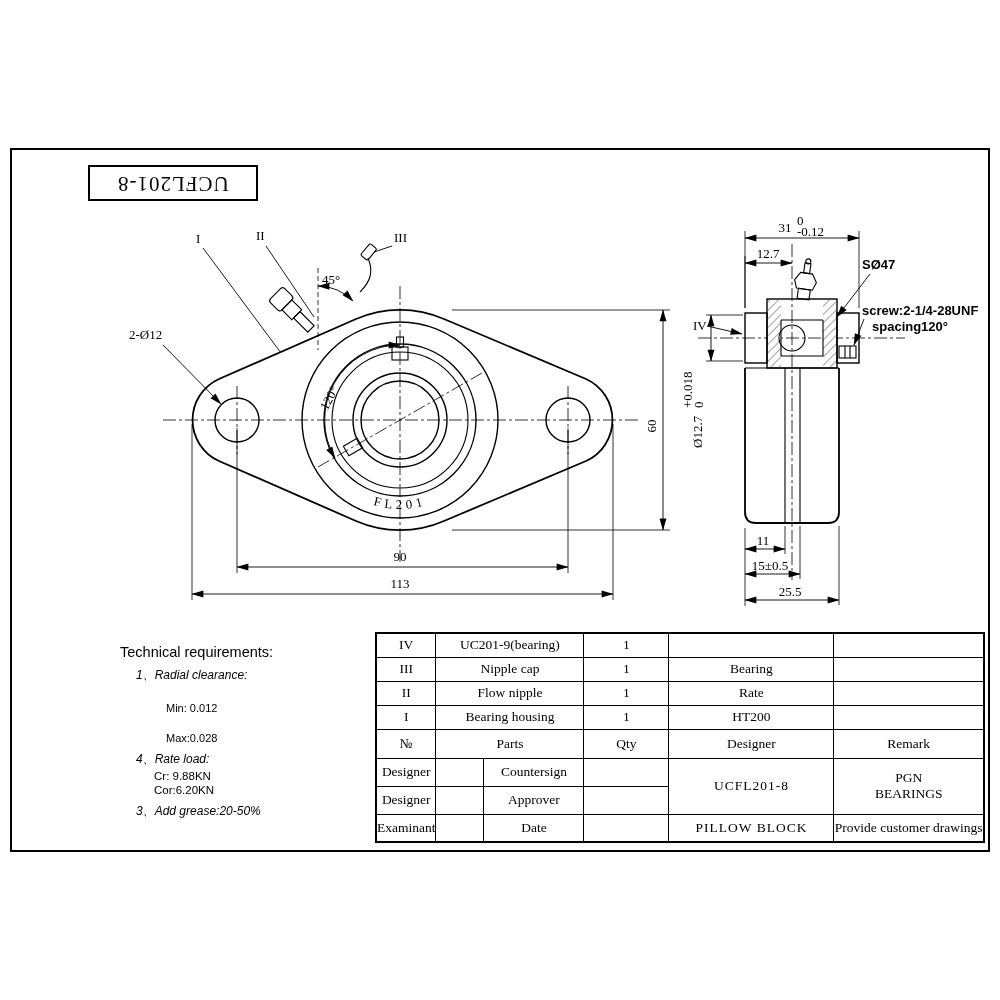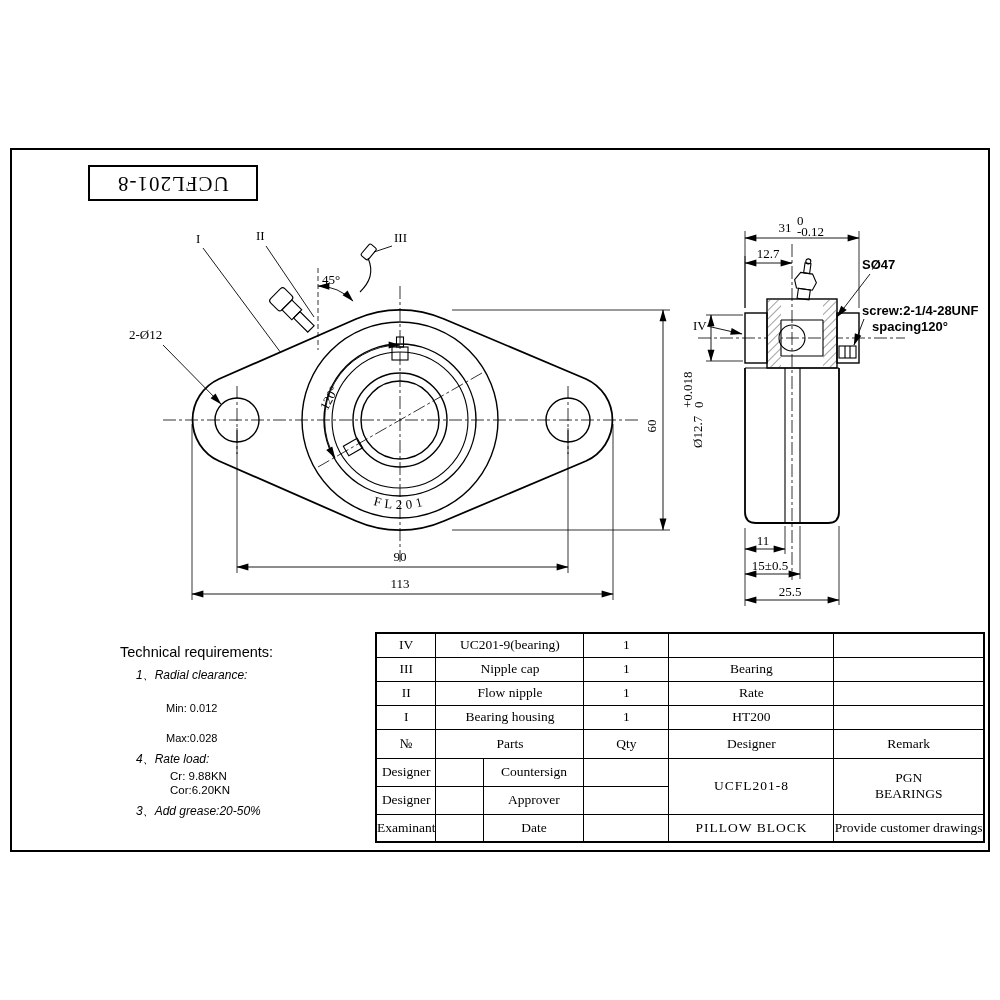--- a/index.html
+++ b/index.html
@@ -18,21 +18,21 @@
   svg .dim { stroke:#000; stroke-width:.9; fill:none; }
   svg .ext { stroke:#000; stroke-width:.8; fill:none; }
   svg .ldr { stroke:#000; stroke-width:.9; fill:none; }
   svg .ol  { stroke:#000; stroke-width:1.8; fill:none; }
   svg .th  { stroke:#000; stroke-width:1.4; fill:none; }
   svg .tn  { stroke:#000; stroke-width:1.1; fill:none; }
   .tech { position:absolute; left:114px; top:644px; width:220px; font-family:"Liberation Sans", sans-serif; }
   .tech .t-title { font-size:14.5px; padding-left:6px; }
   .tech .lvl1 { font-size:12px; margin-left:22px; margin-top:7px;font-style:italic; }
   .tech .lvl2a { font-size:11px; margin-left:52px; margin-top:18px; }
-  .tech .lvl2b { font-size:11.5px; margin-left:56px; margin-top:2px; }
+  .tech .lvl2b { font-size:11.5px; margin-left:40px; margin-top:2px; }
   table.block { position:absolute; left:375px; top:632px; border-collapse:collapse; table-layout:fixed;
                 border:2px solid #000; background:#fff; }
   table.block td { border:1.5px solid #000; text-align:center; vertical-align:middle;
                    font-size:13.5px; white-space:nowrap; overflow:hidden; padding:0; }
   tr.r24 td { height:24px; }
   tr.rhd td { height:29px; }
   tr.r28 td { height:28px; }
   td.hd { font-size:15.5px; }
   td.lbl { font-size:11.5px; }
   td.model { font-size:21px; letter-spacing:1px; }

